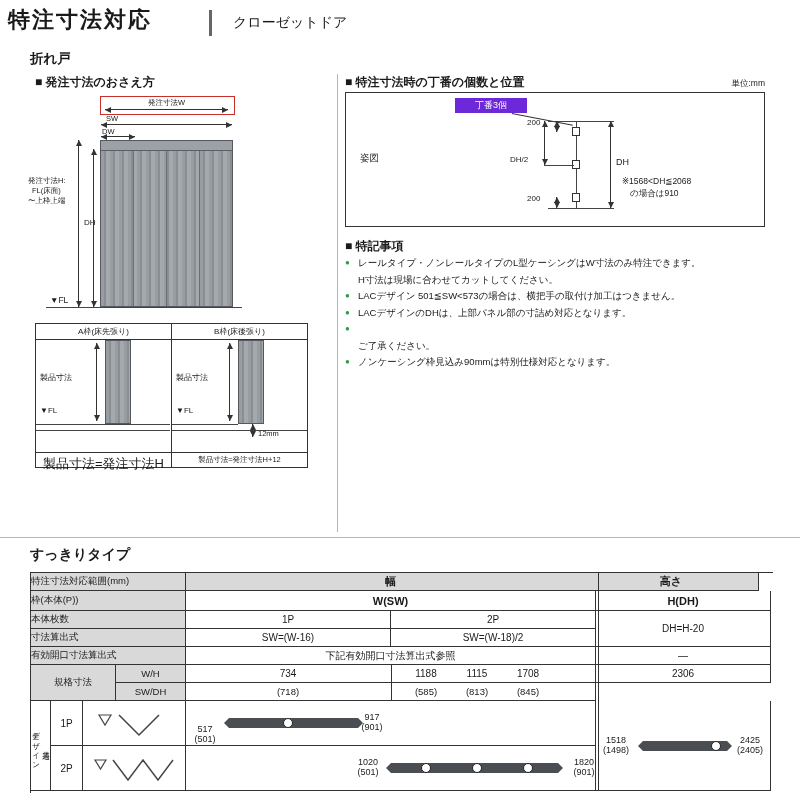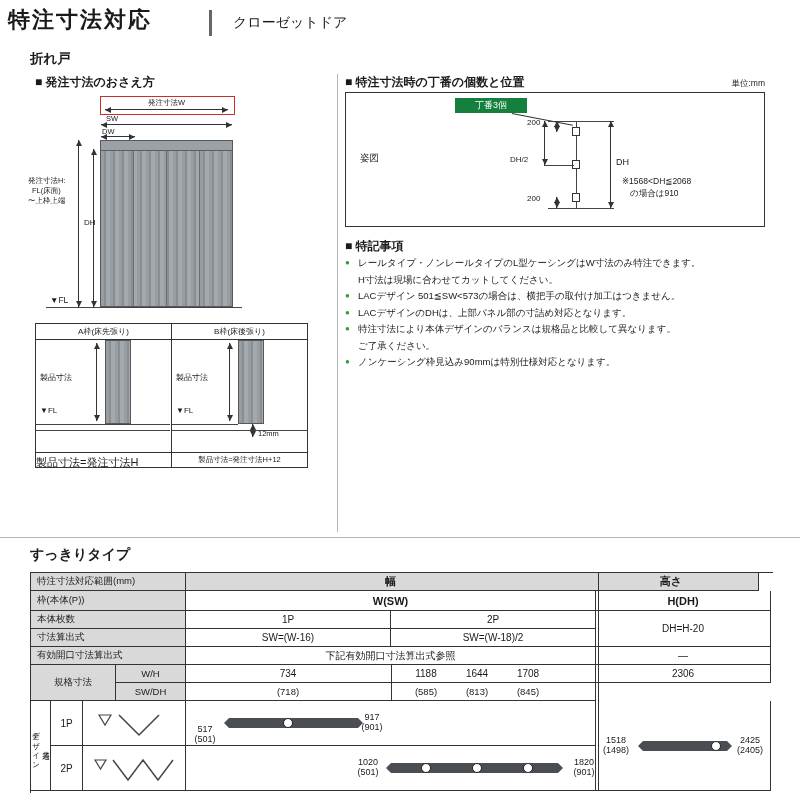--- a/index.html
+++ b/index.html
@@ -13,21 +13,21 @@
   .arr-h{position:absolute;height:0;border-top:1px solid #333;}
   .arr-h::before{content:"";position:absolute;left:0;top:-3px;width:0;height:0;border-top:3px solid transparent;border-bottom:3px solid transparent;border-right:6px solid #333;}
   .arr-h::after{content:"";position:absolute;right:0;top:-3px;width:0;height:0;border-top:3px solid transparent;border-bottom:3px solid transparent;border-left:6px solid #333;}
   .arr-v{position:absolute;width:0;border-left:1px solid #333;}
   .arr-v::before{content:"";position:absolute;top:0;left:-3px;width:0;height:0;border-left:3px solid transparent;border-right:3px solid transparent;border-bottom:6px solid #333;}
   .arr-v::after{content:"";position:absolute;bottom:0;left:-3px;width:0;height:0;border-left:3px solid transparent;border-right:3px solid transparent;border-top:6px solid #333;}
   .wood{background:repeating-linear-gradient(90deg,#989da1 0px,#989da1 3px,#898e92 3px,#898e92 5px,#a4a9ad 5px,#a4a9ad 9px);}
   .tbl{position:absolute;left:30px;top:572px;width:742px;height:220px;border-top:1px solid #333;border-left:1px solid #333;box-sizing:content-box;}
   .cell{position:absolute;box-sizing:border-box;border-right:1px solid #333;border-bottom:1px solid #333;background:#fff;display:flex;align-items:center;justify-content:center;font-size:10px;}
   .gray{background:#d9d9d9;}
-  .cl{justify-content:flex-start;padding-left:6px;font-size:9.5px;}
+  .cl{justify-content:flex-start;font-size:9.5px;}
   .num{position:absolute;width:60px;text-align:center;line-height:18px;font-size:10px;}
   .bar{position:absolute;height:10px;background:#4a4e52;}
   .bar::before{content:"";position:absolute;left:-5px;top:0;border-top:5px solid transparent;border-bottom:5px solid transparent;border-right:5px solid #4a4e52;}
   .bar::after{content:"";position:absolute;right:-5px;top:0;border-top:5px solid transparent;border-bottom:5px solid transparent;border-left:5px solid #4a4e52;}
   .dot{position:absolute;width:8px;height:8px;border-radius:50%;background:#fff;border:1px solid #222;}
   .blabel{position:absolute;width:46px;text-align:center;font-size:9px;line-height:9.5px;}
   .vtext{writing-mode:vertical-rl;font-size:7.5px;letter-spacing:1px;}
   .note-line{display:flex;font-size:9.5px;line-height:13.5px;margin-bottom:3px;}
   .note-bullet{width:13px;flex:none;color:#2f9e44;font-size:8px;}
   .hinge{position:absolute;width:8px;height:9px;background:#fff;border:1px solid #333;box-sizing:border-box;}
@@ -89,28 +89,28 @@
 
   <div class="wood" style="position:absolute;left:238px;top:340px;width:26px;height:84px;border:1px solid #55595d;box-sizing:border-box;"></div>
   <div class="arr-v" style="left:229px;top:343px;height:78px;"></div>
   <div class="t" style="left:176px;top:372px;font-size:8px;">製品寸法</div>
   <div class="t" style="left:176px;top:406px;font-size:8px;">▼FL</div>
   <div class="hline" style="left:172px;top:424px;width:66px;"></div>
   <div class="hline" style="left:172px;top:430px;width:135px;"></div>
   <div class="arr-v" style="left:252px;top:424px;height:13px;"></div>
   <div class="t" style="left:258px;top:429px;font-size:7.5px;">12mm</div>
 
-  <div class="t" style="left:36px;top:455px;width:135px;text-align:left;font-size:11px;">製品寸法=発注寸法H</div>
+  <div class="t" style="left:36px;top:455px;width:135px;text-align:center;font-size:13px;">製品寸法=発注寸法H</div>
   <div class="t" style="left:172px;top:455px;width:135px;text-align:center;font-size:7.5px;">製品寸法=発注寸法H+12</div>
 
   <div class="t b" style="left:345px;top:74px;font-size:12px;">■ 特注寸法時の丁番の個数と位置</div>
   <div class="t" style="left:700px;top:78px;width:65px;text-align:right;font-size:8.5px;">単位:mm</div>
 
   <div style="position:absolute;left:345px;top:92px;width:420px;height:135px;border:1px solid #333;box-sizing:border-box;"></div>
-  <div style="position:absolute;left:455px;top:98px;width:72px;height:15px;background:#15803d;color:#fff;display:flex;align-items:center;justify-content:center;font-size:9px;">丁番3個</div>
+  <div style="position:absolute;left:455px;top:98px;width:72px;height:15px;background:#6d28d9;color:#fff;display:flex;align-items:center;justify-content:center;font-size:9px;">丁番3個</div>
   <div style="position:absolute;left:512px;top:113px;width:62px;height:0;border-top:1px solid #333;transform:rotate(11deg);transform-origin:left top;"></div>
   <div class="t" style="left:360px;top:152px;font-size:9.5px;">姿図</div>
 
   <div class="hline" style="left:548px;top:121px;width:66px;"></div>
   <div class="hline" style="left:548px;top:208px;width:66px;"></div>
   <div class="vline" style="left:576px;top:121px;height:87px;"></div>
   <div class="hinge" style="left:572px;top:127px;"></div>
   <div class="hinge" style="left:572px;top:160px;"></div>
   <div class="hinge" style="left:572px;top:193px;"></div>
 
@@ -139,21 +139,20 @@
     <div class="note-line">
         <span class="note-bullet">●</span>
         <span>LACデザイン 501≦SW&lt;573の場合は、横把手の取付け加工はつきません。</span>
       </div>
     <div class="note-line">
         <span class="note-bullet">●</span>
         <span>LACデザインのDHは、上部パネル部の寸詰め対応となります。</span>
       </div>
     <div class="note-line">
         <span class="note-bullet">●</span>
-        <span>特注寸法により本体デザインのバランスは規格品と比較して異なります。</span>
       </div>
     <div class="note-line">
         <span class="note-bullet"></span>
         <span>ご了承ください。</span>
       </div>
     <div class="note-line">
         <span class="note-bullet">●</span>
         <span>ノンケーシング枠見込み90mmは特別仕様対応となります。</span>
       </div>
   </div>
@@ -211,21 +210,21 @@
     </div>
     <div class="cell" style="left:155px;top:128px;width:410px;height:45px;"></div>
     <div class="cell" style="left:155px;top:173px;width:410px;height:45px;"></div>
     <div class="cell" style="left:565px;top:128px;width:175px;height:90px;"></div>
 
     <div class="vline" style="left:567px;top:0;height:218px;border-color:#333;"></div>
     <div class="vline" style="left:360px;top:92px;height:36px;border-color:#333;"></div>
 
     <div class="num" style="left:227px;top:92px;">734</div>
     <div class="num" style="left:365px;top:92px;">1188</div>
-    <div class="num" style="left:416px;top:92px;">1644</div>
+    <div class="num" style="left:416px;top:92px;">1115</div>
     <div class="num" style="left:467px;top:92px;">1708</div>
     <div class="num" style="left:227px;top:110px;font-size:9.5px;">(718)</div>
     <div class="num" style="left:365px;top:110px;font-size:9.5px;">(585)</div>
     <div class="num" style="left:416px;top:110px;font-size:9.5px;">(813)</div>
     <div class="num" style="left:467px;top:110px;font-size:9.5px;">(845)</div>
 
     <div class="blabel" style="left:151px;top:128px;margin-top:24px;">
       <div>517</div>
       <div>(501)</div>
     </div>

